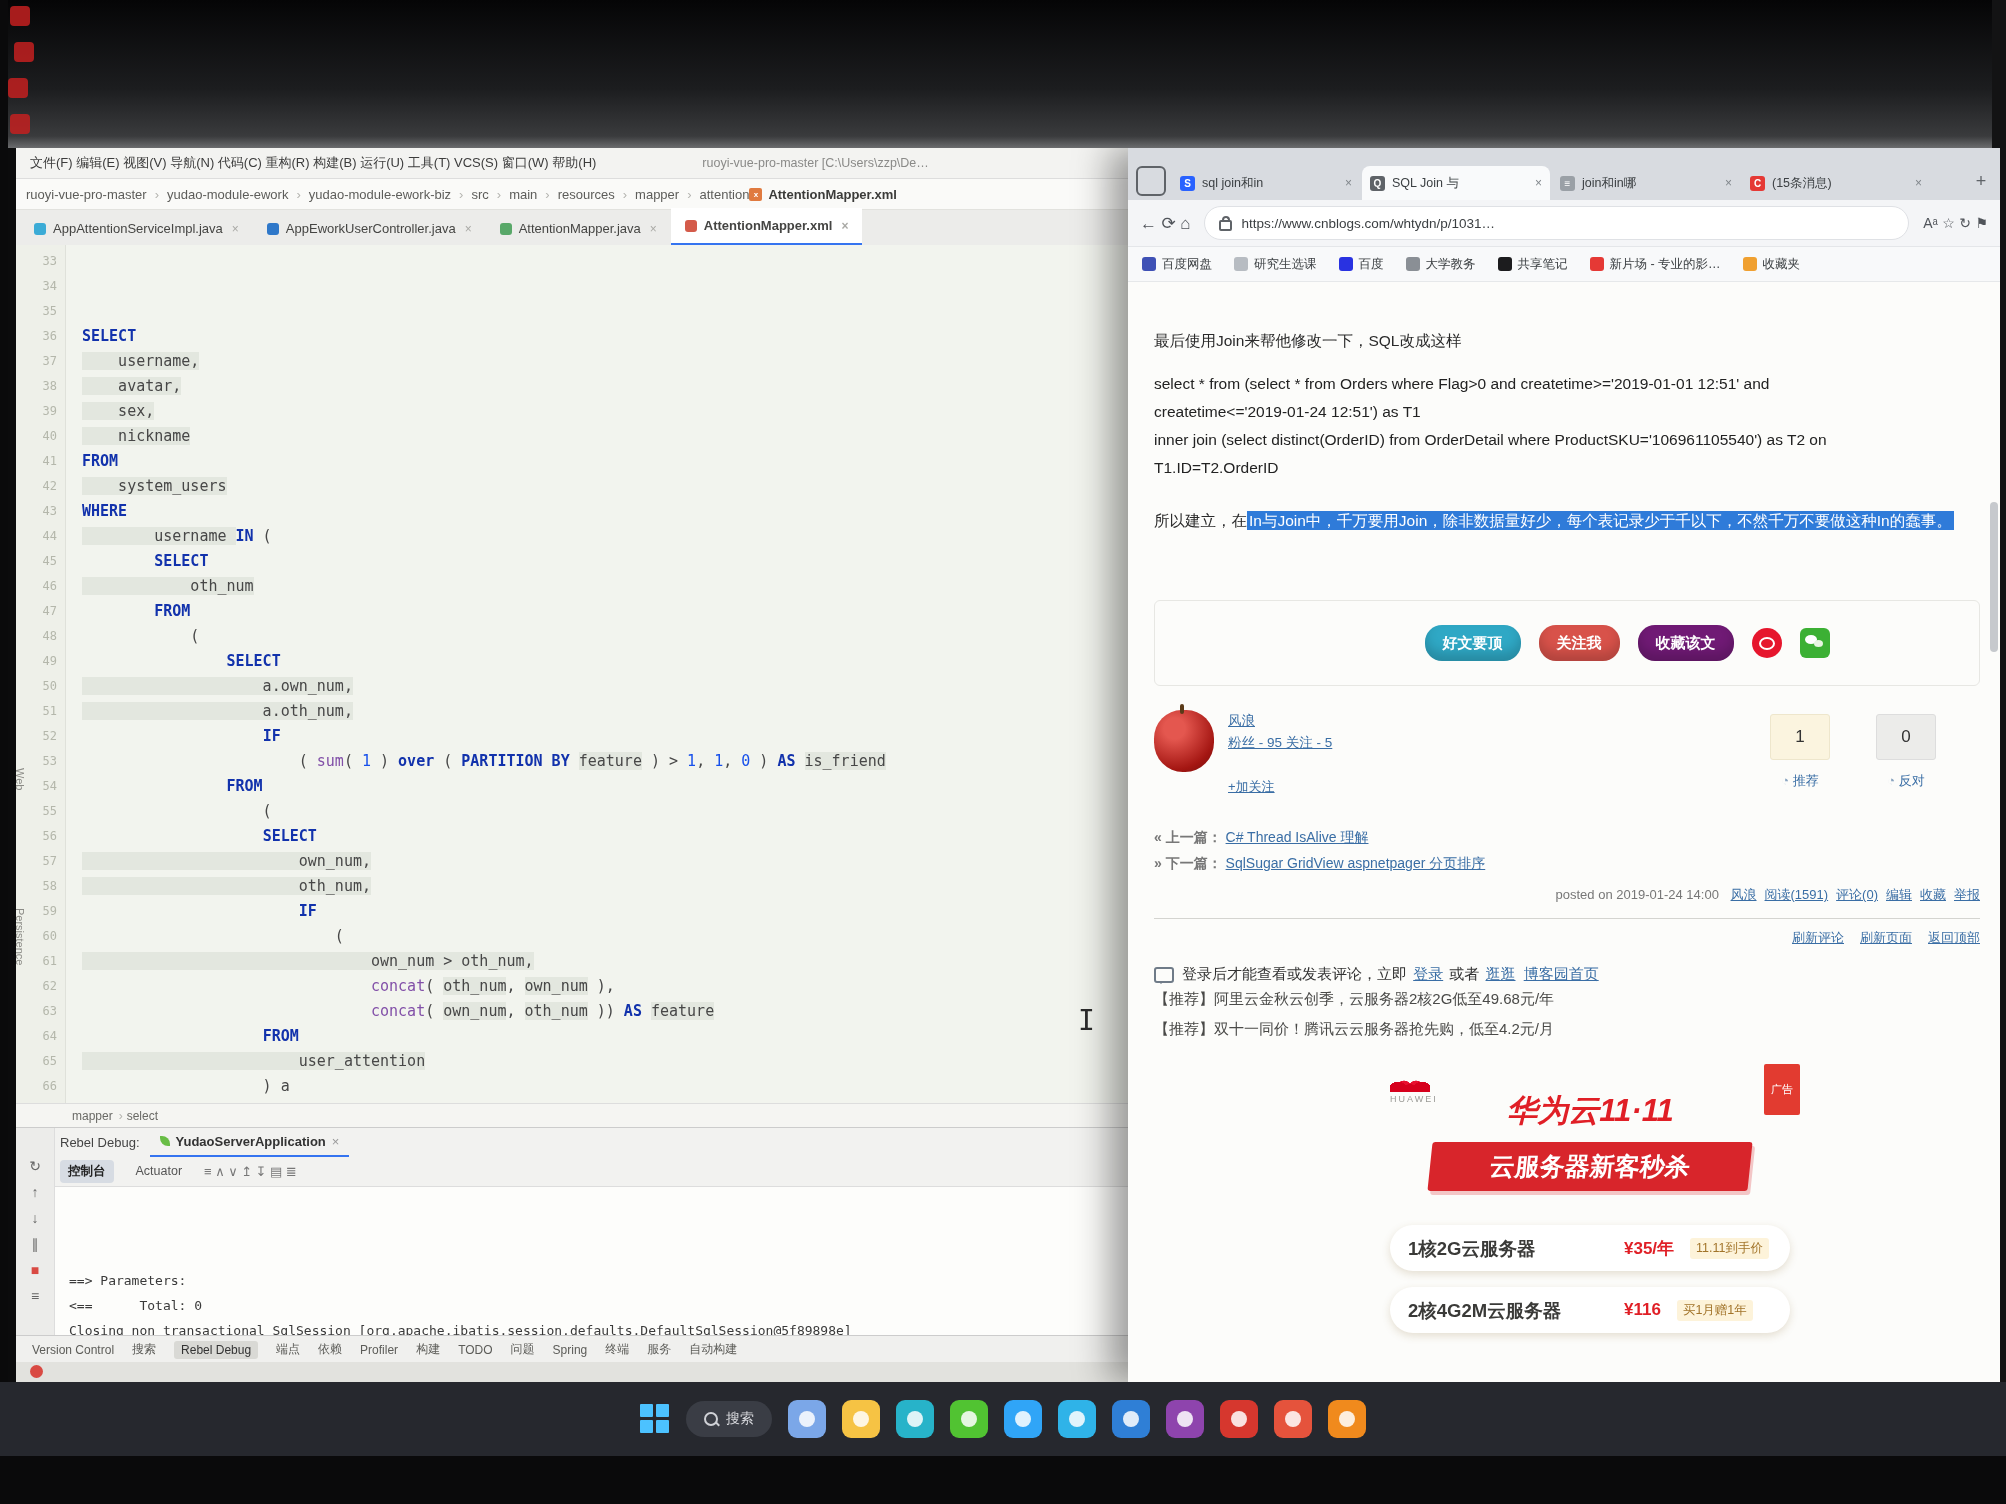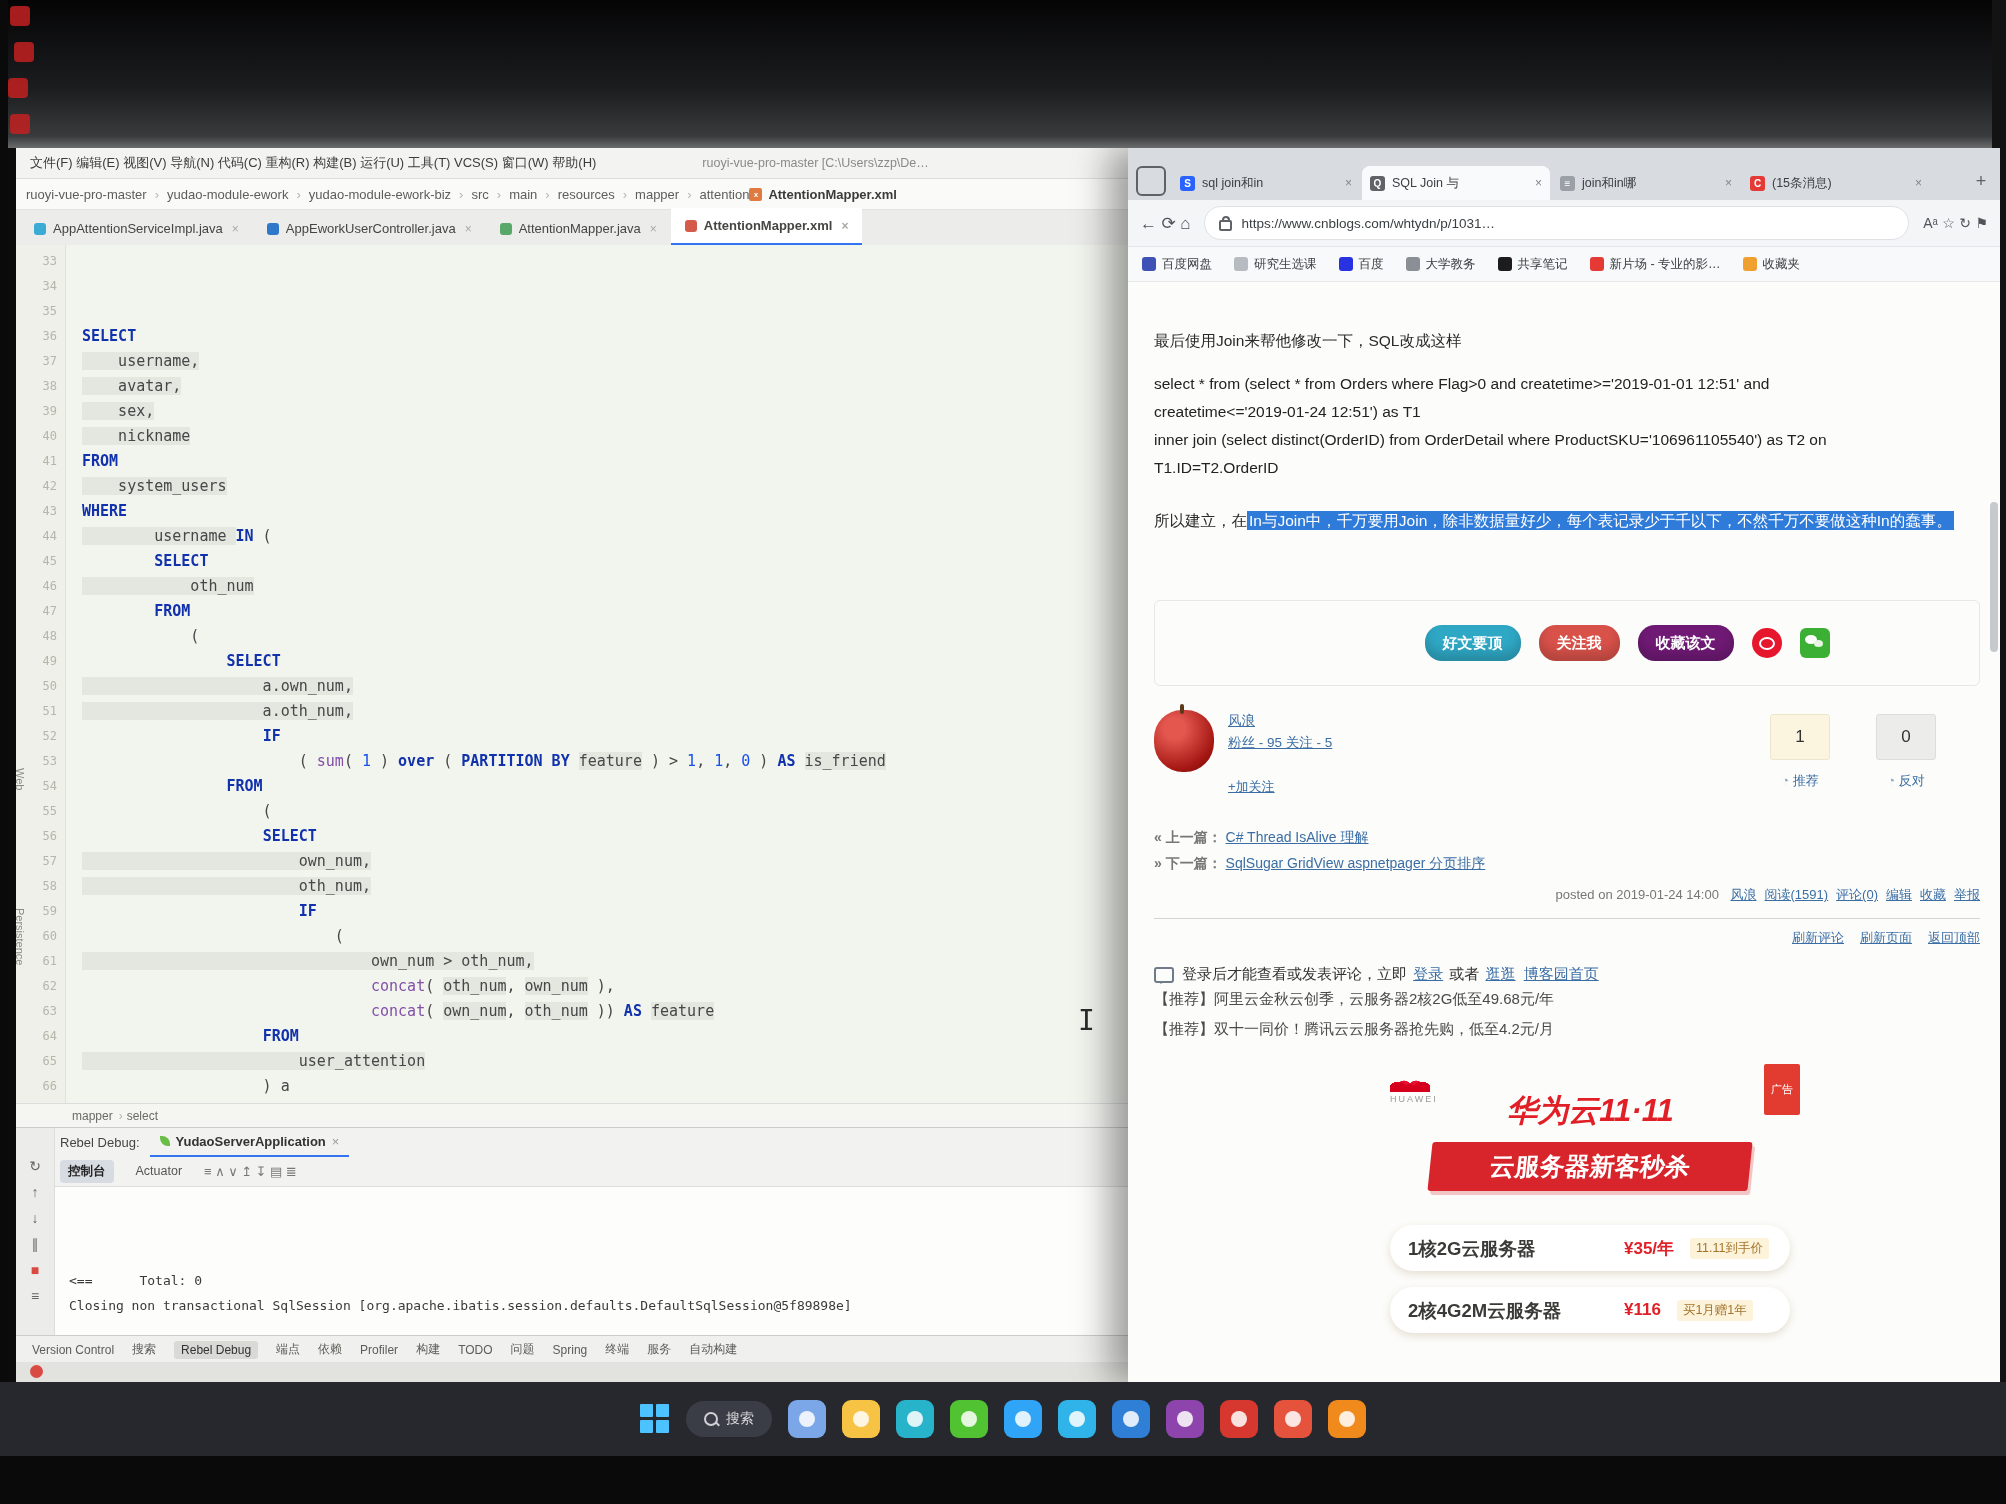--- a/index.html
+++ b/index.html
@@ -298,21 +298,21 @@
           <span style="color:#999;font-weight:normal">×</span>
         </span>
       </div>
       <div class="dbg-toolbar">
         <span class="ptab on">控制台</span>
         <span class="ptab">Actuator</span>
         <span><span class="gly">≡</span> <span class="gly">∧</span> <span class="gly">∨</span> <span class="gly">↥</span> <span class="gly">↧</span> <span class="gly">▤</span> <span class="gly">≣</span> </span>
       </div>
       <div class="console">
         
-      <div>&lt;==      Total: 0</div><div>Closing non transactional SqlSession [org.apache.ibatis.session.defaults.DefaultSqlSession@5f89898e]</div></div>
+      <div>==&gt; Parameters:</div><div>&lt;==      Total: 0</div><div>Closing non transactional SqlSession [org.apache.ibatis.session.defaults.DefaultSqlSession@5f89898e]</div></div>
     </div>
 
     <div class="status-bar">
 
     <span class="sitem">Version Control</span>
         <span class="sitem">搜索</span>
         <span class="sitem on">Rebel Debug</span>
         <span class="sitem">端点</span>
         <span class="sitem">依赖</span>
         <span class="sitem">Profiler</span>

